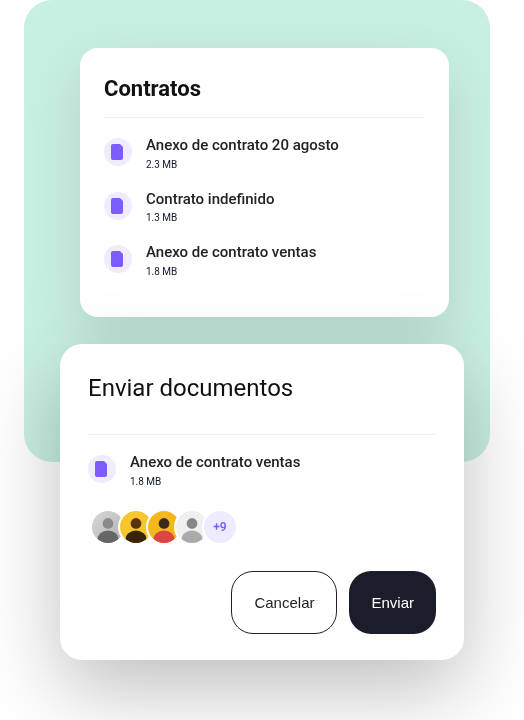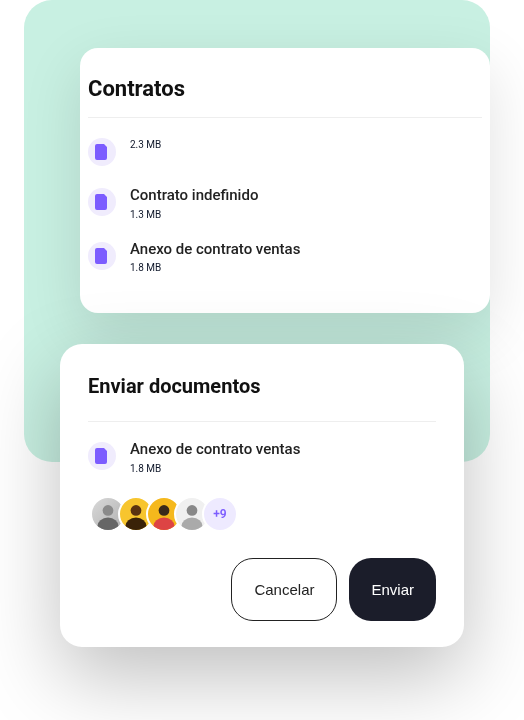--- a/index.html
+++ b/index.html
@@ -17,25 +17,25 @@
   left: 24px;
   width: 466px;
   height: 462px;
   background: #c8f0e2;
   border-radius: 28px;
 }
 .card-contracts {
   position: absolute;
   top: 48px;
   left: 80px;
-  width: 410px;
+  width: 369px;
   background: #fff;
   border-radius: 18px;
   box-shadow: 0 20px 60px rgba(0,0,0,0.12);
-  padding: 28px 8px 40px;
+  padding: 28px 24px 40px;
 }
 .card-contracts h2 {
   font-size: 22px;
   font-weight: 700;
   color: #111;
   margin-bottom: 16px;
 }
 .divider {
   height: 1px;
   background: #eee;
@@ -75,24 +75,24 @@
   position: absolute;
   top: 344px;
   left: 60px;
   width: 404px;
   background: #fff;
   border-radius: 22px;
   box-shadow: 0 30px 80px rgba(0,0,0,0.25);
   padding: 30px 28px 26px;
 }
 .card-send h2 {
-  font-size: 20px;
-  font-weight: 700;
+  font-size: 24px;
+  font-weight: 400;
   color: #111;
-  margin-bottom: 23px;
+  margin-bottom: 32px;
 }
 .avatars {
   display: flex;
   align-items: center;
   margin-top: 22px;
   padding-left: 2px;
 }
 .avatar {
   width: 36px;
   height: 36px;
@@ -150,20 +150,21 @@
   <h2>Contratos</h2>
   <div class="divider"></div>
 
   <div class="file-row">
     <div class="file-icon-wrap">
       <svg viewBox="0 0 14 16">
           <path fill="#7c5cff" d="M2 0h7l3 3v11a2 2 0 0 1-2 2H2a2 2 0 0 1-2-2V2a2 2 0 0 1 2-2zm1 6h8v1.5H3V6zm0 3h8v1.5H3V9zm0 3h5v1.5H3V12z"></path>
         </svg>
     </div>
     <div class="file-text">
+      <div class="file-name">Anexo de contrato 20 agosto</div>
       <div class="file-size">2.3 MB</div>
     </div>
   </div>
 
   <div class="file-row">
     <div class="file-icon-wrap">
       <svg viewBox="0 0 14 16">
           <path fill="#7c5cff" d="M2 0h7l3 3v11a2 2 0 0 1-2 2H2a2 2 0 0 1-2-2V2a2 2 0 0 1 2-2zm1 6h8v1.5H3V6zm0 3h8v1.5H3V9zm0 3h5v1.5H3V12z"></path>
         </svg>
     </div>

